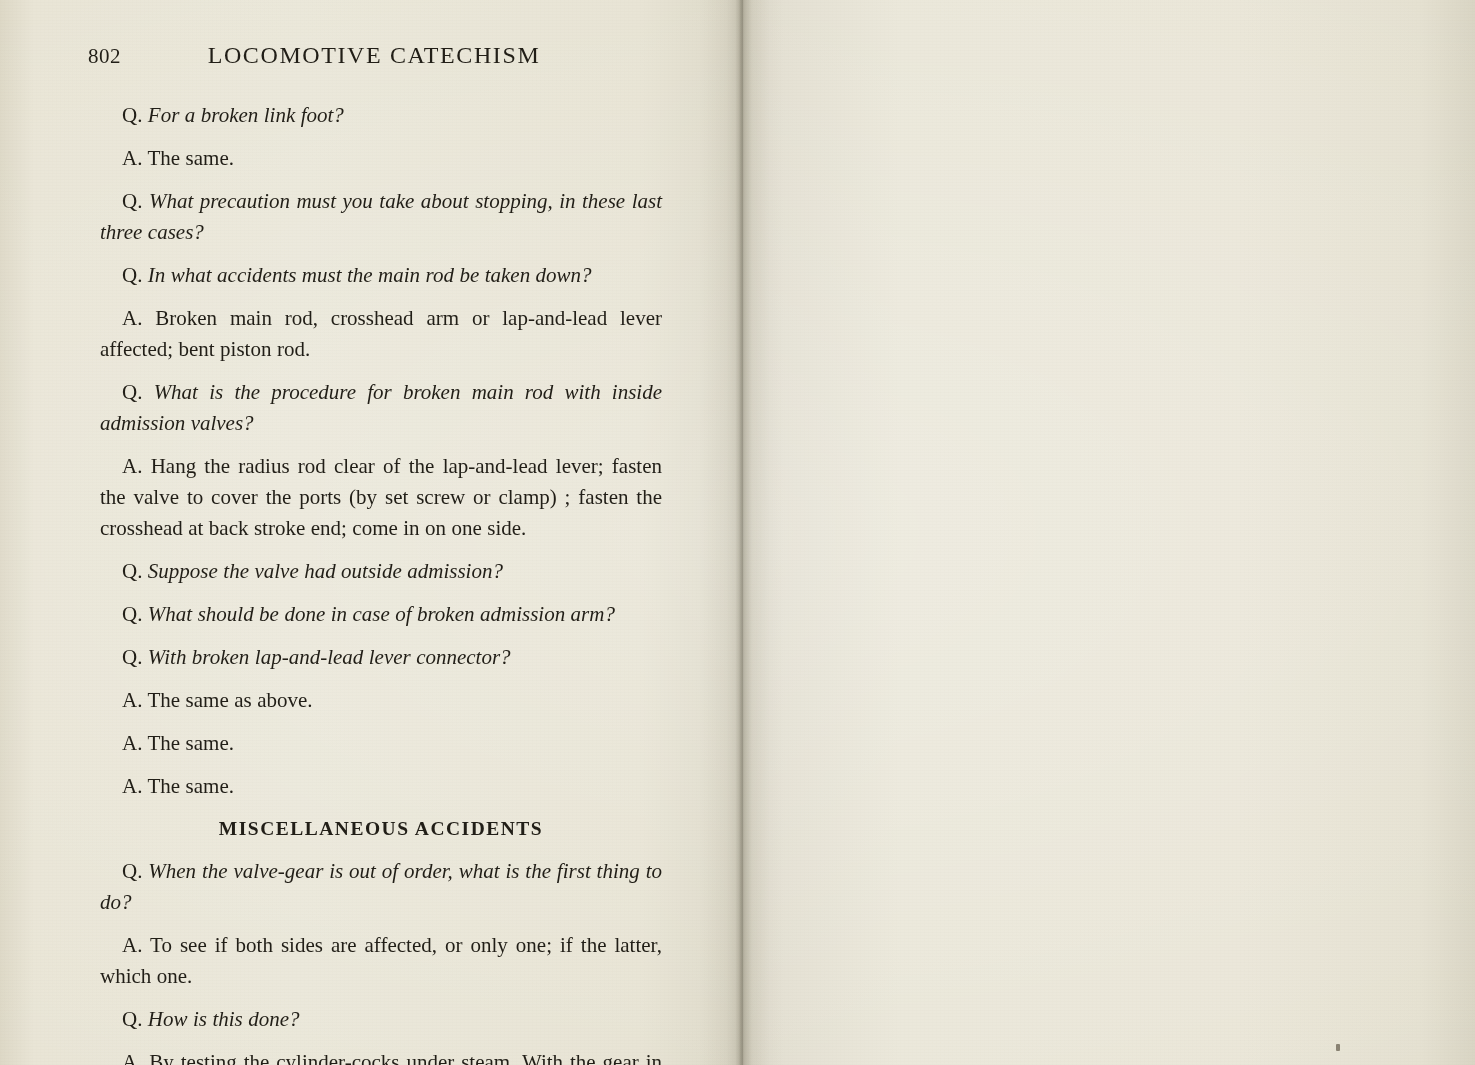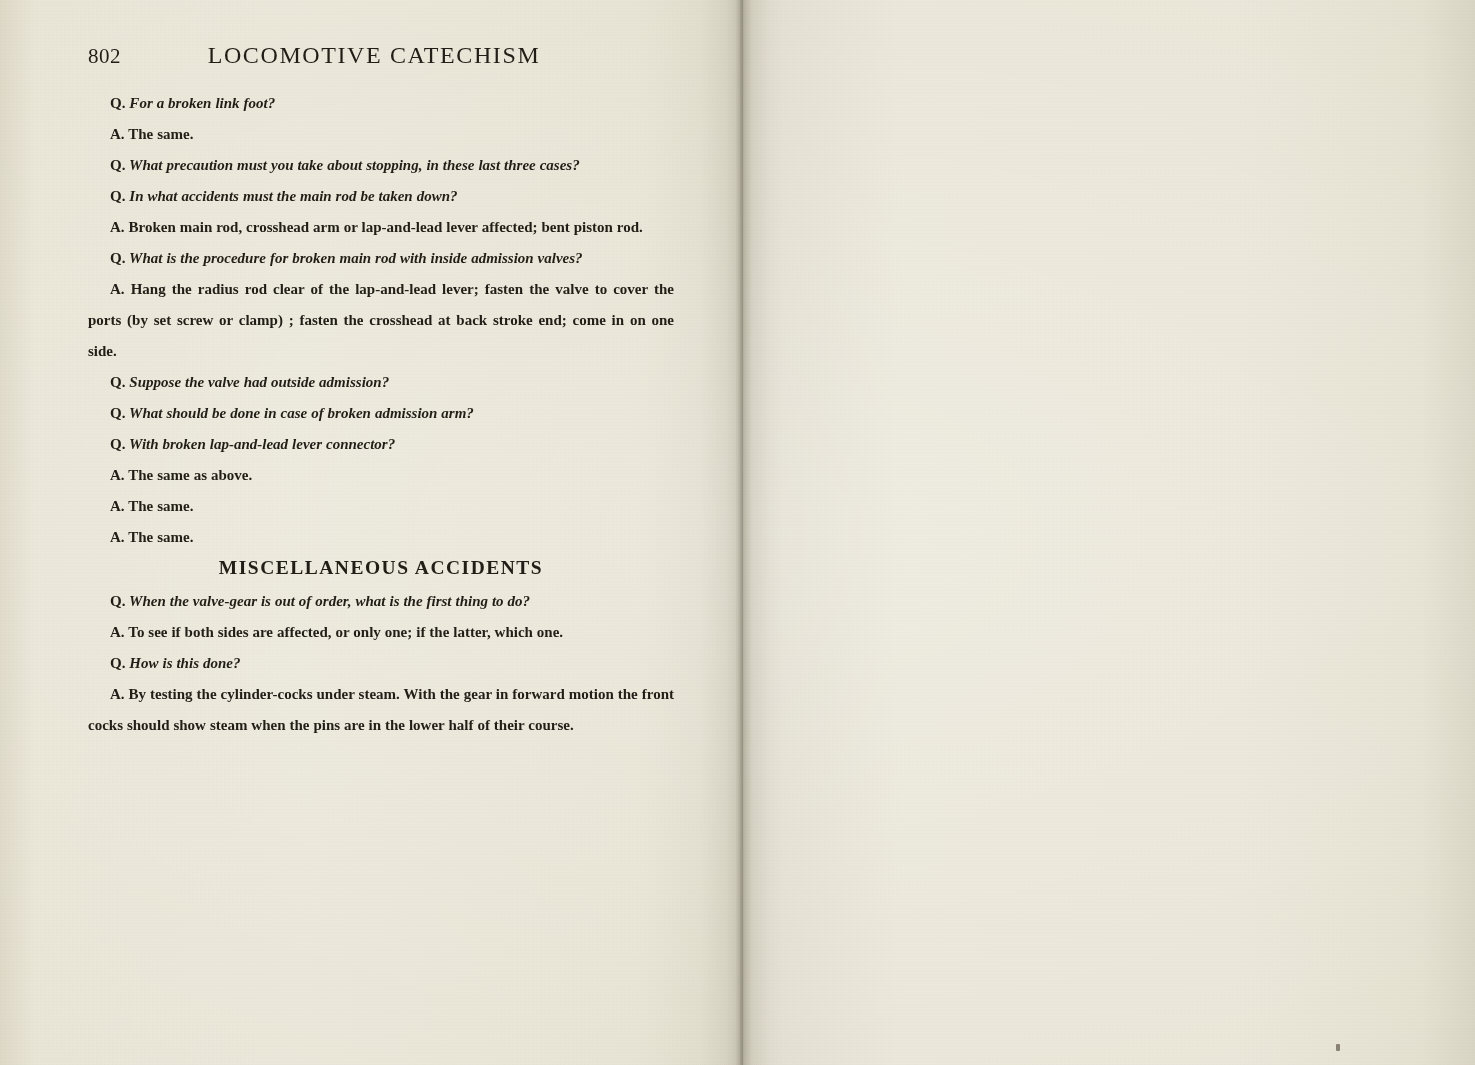--- a/index.html
+++ b/index.html
@@ -103,29 +103,28 @@
   }
   .rh-spacer { width: 46px; flex: 0 0 auto; }
 
   .textblock {
     position: absolute;
     top: 88px;
   }
   .page.left  .textblock { left: 88px;  width: 586px; }
 
   p.para {
-    margin: 0;
-    font-size: 15px;
+    margin: 12px;
+    font-size: 21px;
     line-height: 31.0px;
     text-align: justify;
     text-indent: 22px;
     word-spacing: .2px;
     -webkit-hyphens: none;
     hyphens: none;
-    font-weight: bold;
   }
   p.para.q { font-style: italic; }
   p.para.a { font-style: normal; }
 
   
   .marker {
     font-style: normal;
   }
 
   h2.section-head {

